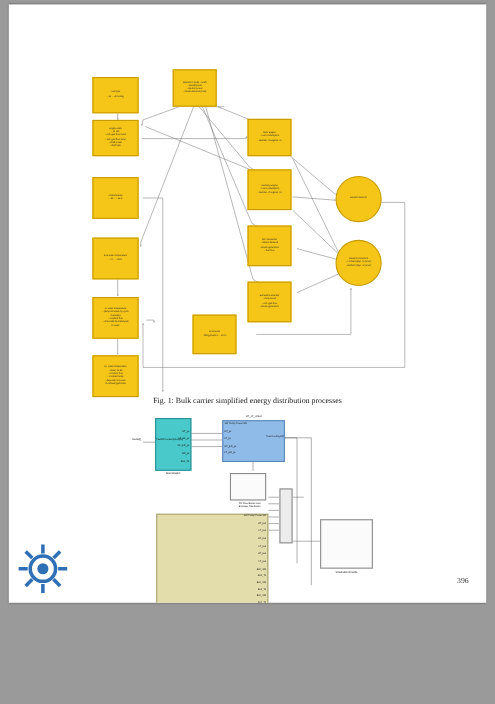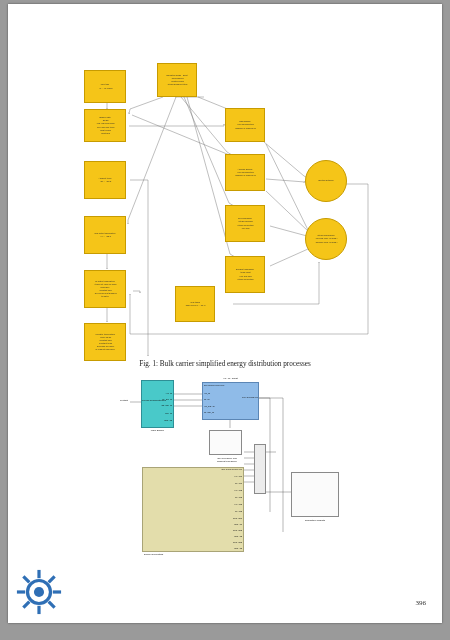--- a/index.html
+++ b/index.html
@@ -4,21 +4,21 @@
 <style>
   html,body{margin:0;padding:0;}
   body{
     width:450px;height:640px;
     background:#9a9a9a;
     font-family:"Liberation Sans",sans-serif;
     overflow:hidden;
   }
   #page{
     position:absolute;left:8px;top:4px;
-    width:434px;height:619px;
+    width:434px;height:544px;
     background:#ffffff;
     box-shadow:0 0 2px rgba(0,0,0,.5);
     overflow:hidden;
   }
 
   
   .fig1{position:absolute;left:0;top:0;width:434px;height:360px;}
   .node{
     position:absolute;
     background:#f5c518;

